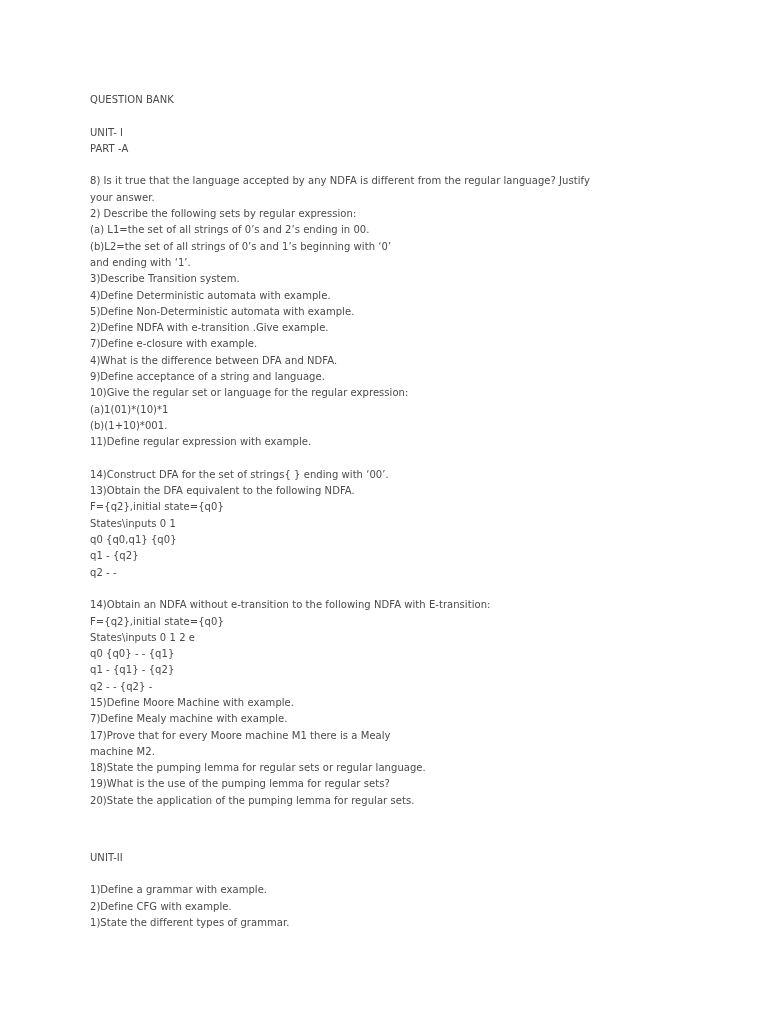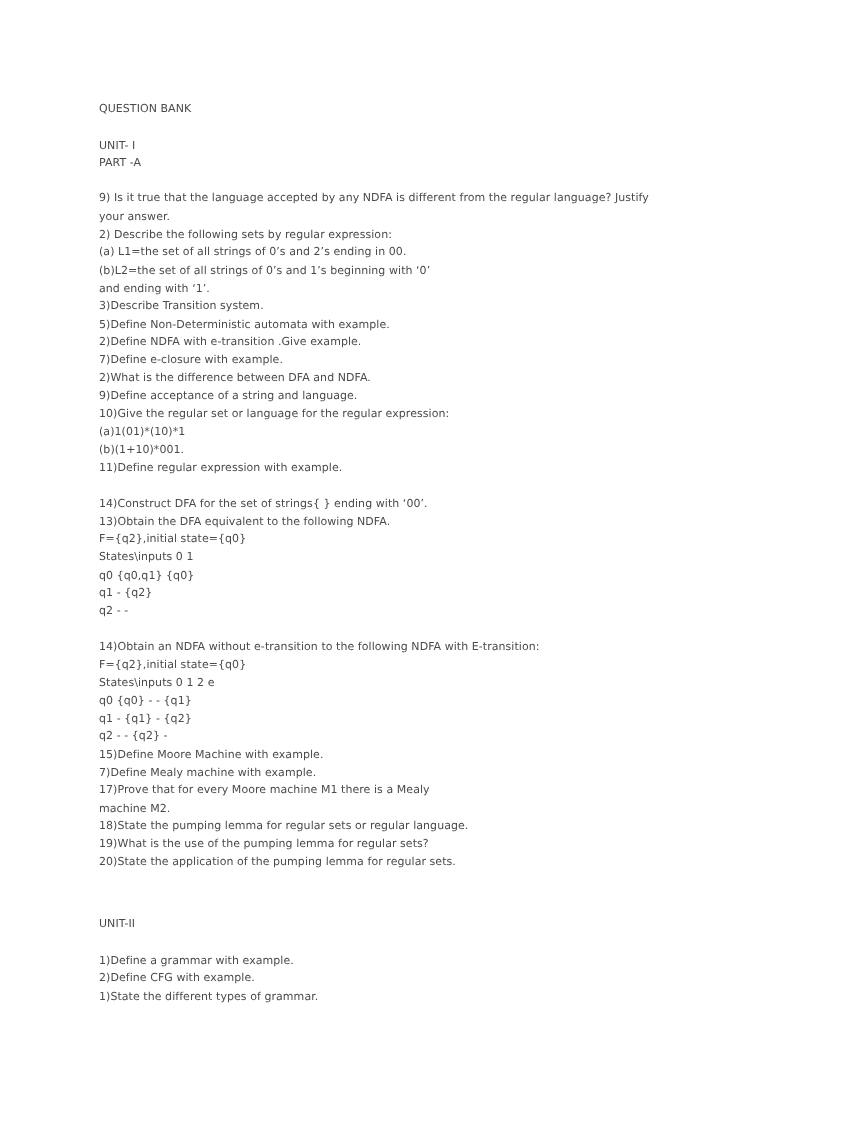--- a/index.html
+++ b/index.html
@@ -18,31 +18,32 @@
 <body>
 
 <div class="page">
   <div class="line">QUESTION BANK</div>
   <div class="blank"></div>
   <div class="line">UNIT- I</div>
   <div class="line">PART -A</div>
   <div class="blank"></div>
 
   <div>
-    <div class="line">9) Is it true that the language accepted by any NDFA is different from the regular language? Justify</div>
+    <div class="line">8) Is it true that the language accepted by any NDFA is different from the regular language? Justify</div>
     <div class="line">your answer.</div>
     <div class="line">2) Describe the following sets by regular expression:</div>
     <div class="line">(a) L1=the set of all strings of 0’s and 2’s ending in 00.</div>
     <div class="line">(b)L2=the set of all strings of 0’s and 1’s beginning with ‘0’</div>
     <div class="line">and ending with ‘1’.</div>
     <div class="line">3)Describe Transition system.</div>
+    <div class="line">4)Define Deterministic automata with example.</div>
     <div class="line">5)Define Non-Deterministic automata with example.</div>
     <div class="line">2)Define NDFA with e-transition .Give example.</div>
     <div class="line">7)Define e-closure with example.</div>
-    <div class="line">2)What is the difference between DFA and NDFA.</div>
+    <div class="line">4)What is the difference between DFA and NDFA.</div>
     <div class="line">9)Define acceptance of a string and language.</div>
     <div class="line">10)Give the regular set or language for the regular expression:</div>
     <div class="line">(a)1(01)*(10)*1</div>
     <div class="line">(b)(1+10)*001.</div>
     <div class="line">11)Define regular expression with example.</div>
   </div>
   <div class="blank"></div>
 
   <div>
     <div class="line">14)Construct DFA for the set of strings{ } ending with ‘00’.</div>

